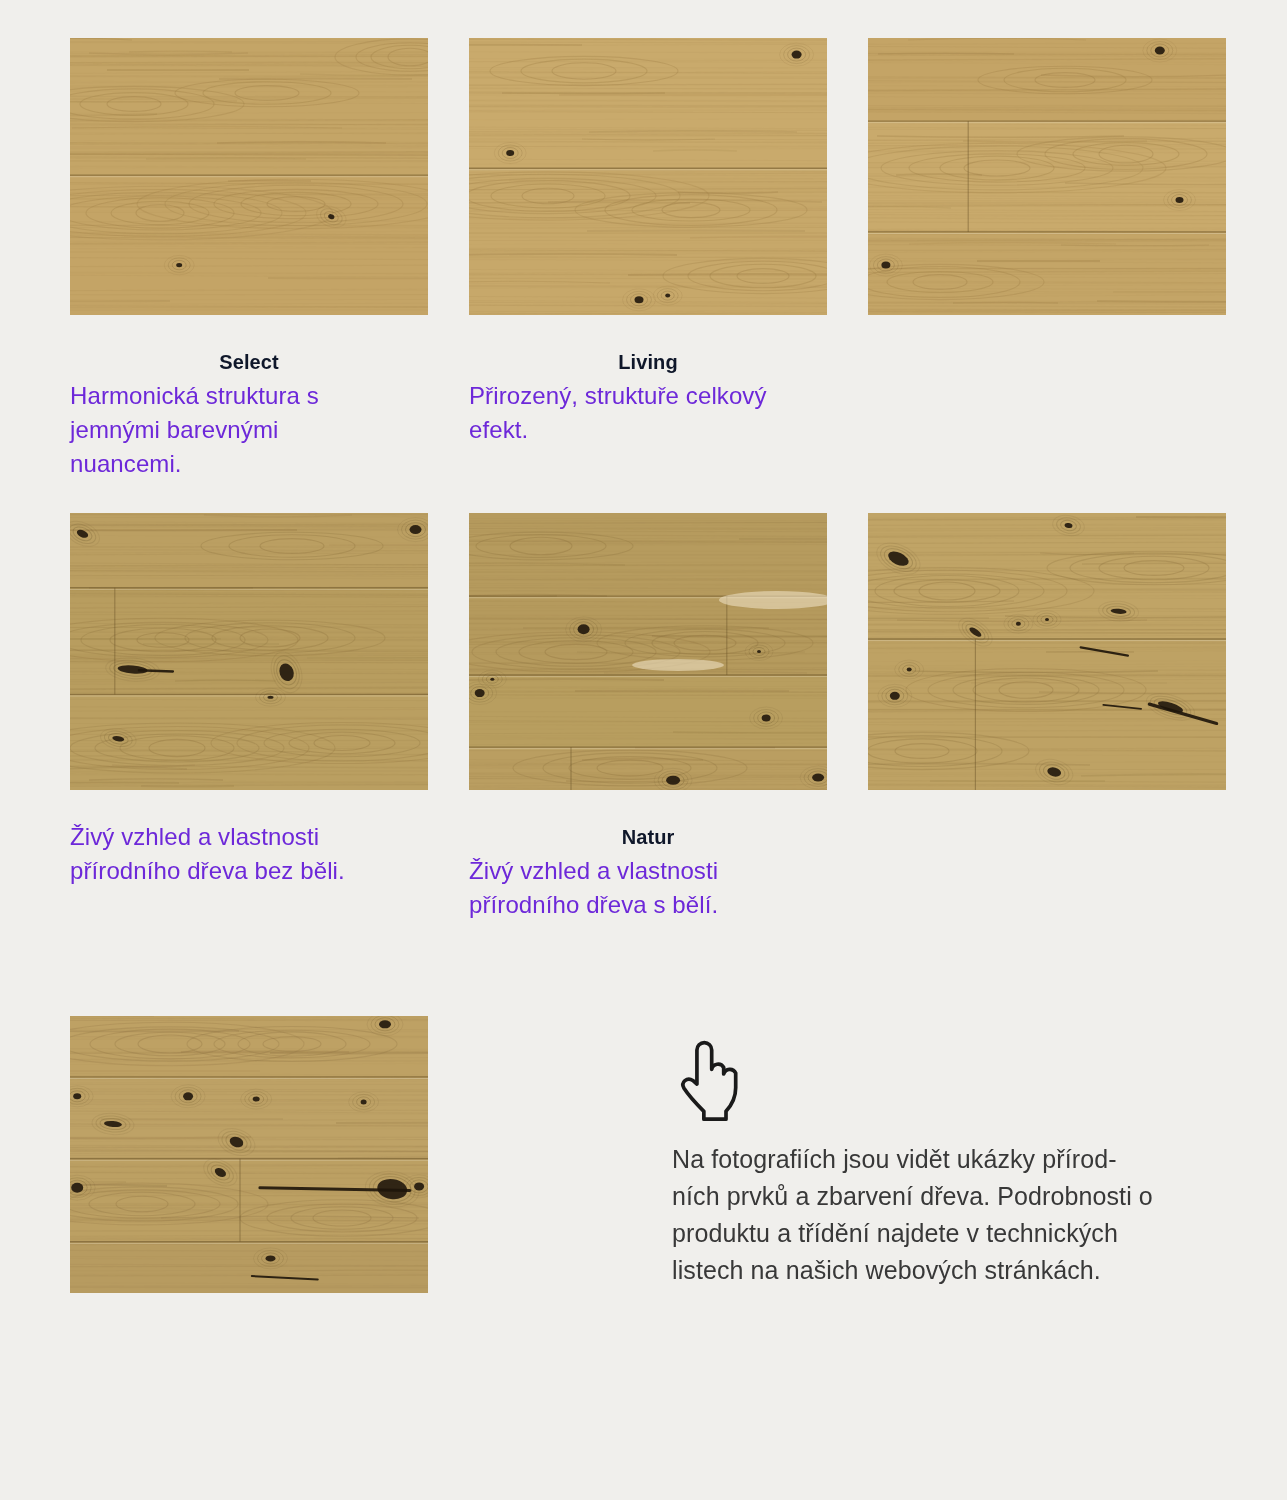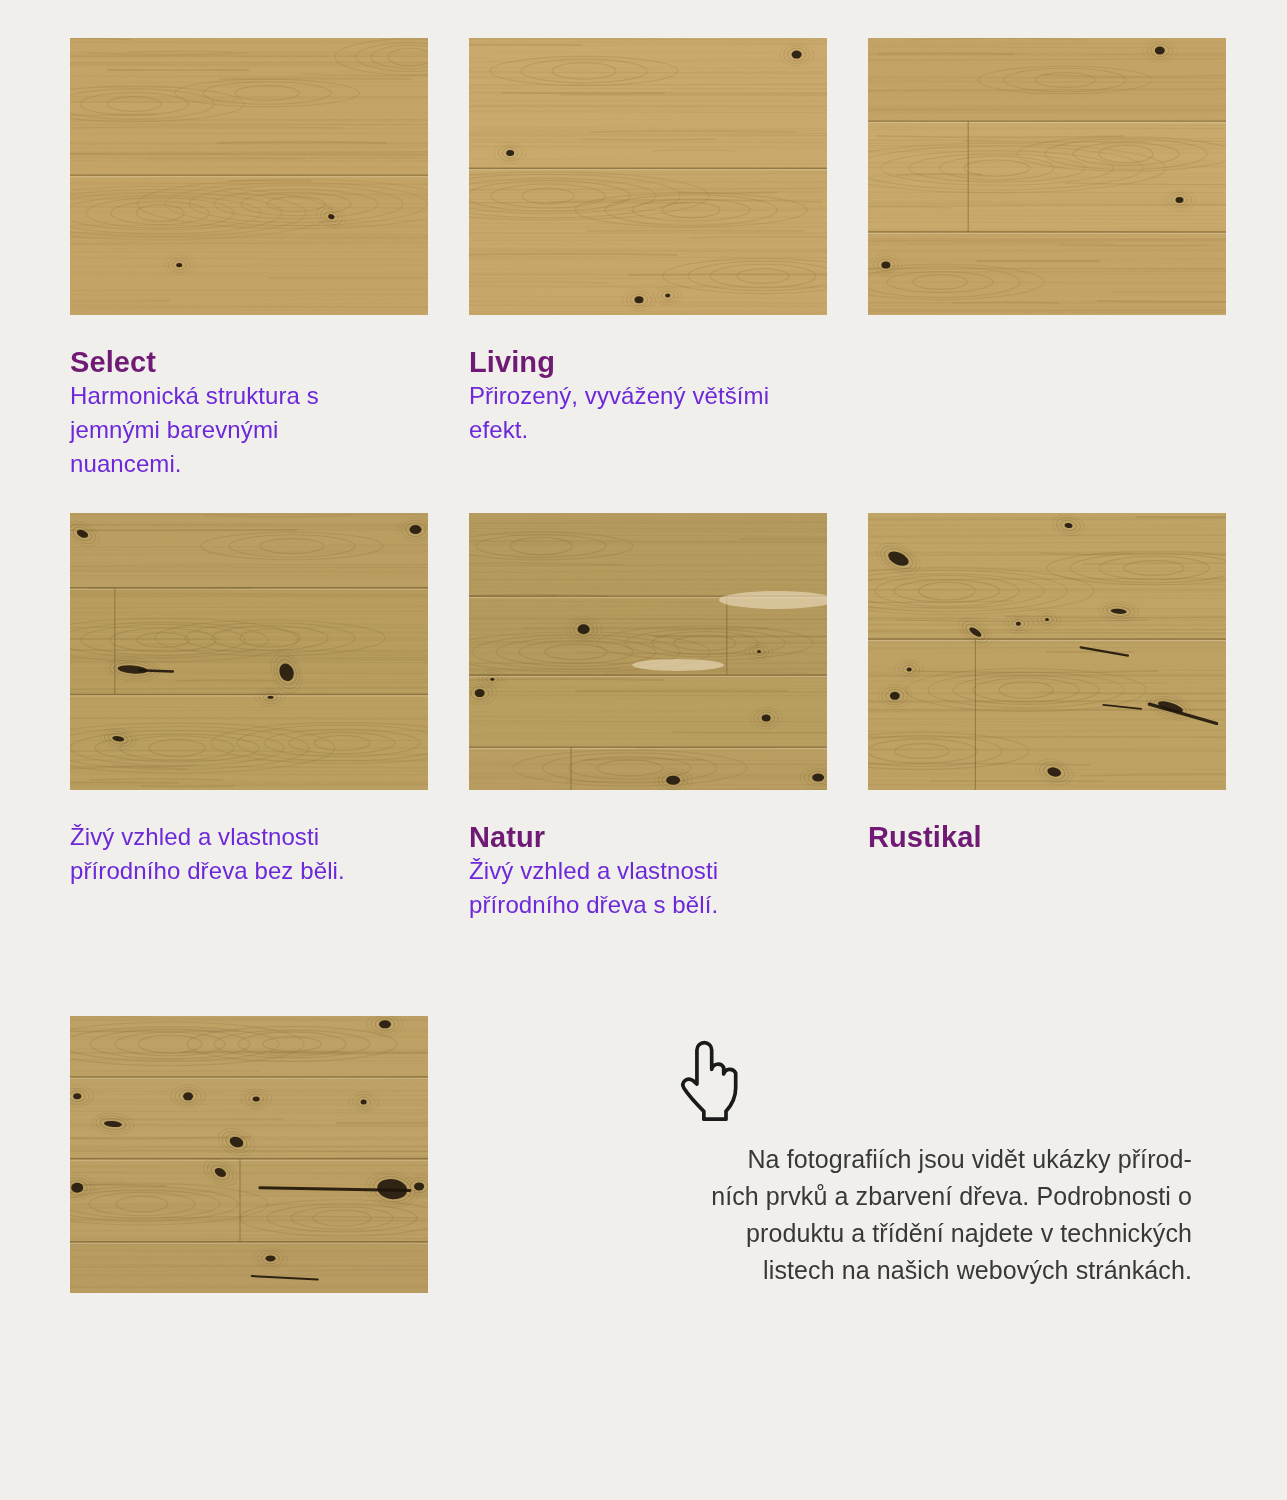--- a/index.html
+++ b/index.html
@@ -18,26 +18,26 @@
   }
   figure.cell{margin:0;}
   .wood{
     width:358px;height:277px;overflow:hidden;position:relative;
     box-shadow:inset 0 0 0 1px rgba(255,255,255,.35);
     background:#c7a86a;
   }
   .wood svg{display:block}
   figcaption{margin-top:30px;}
   .cap-title{
-    font-weight:700;font-size:29px;line-height:34px;color:#701a75;letter-spacing:.1px;
+    font-weight:700;font-size:20px;line-height:34px;color:#0f172a;letter-spacing:.1px;text-align:center;
   }
   .cap-body{
     font-size:24px;line-height:34px;color:#6d28d9;white-space:pre-line;letter-spacing:.1px;
   }
-  .note-cell{grid-column:2 / 4;padding-left:203px;padding-top:20px;text-align:right;}
+  .note-cell{grid-column:2 / 4;padding-left:203px;padding-top:20px;}
   .hand{width:72px;height:87px;display:block;}
   .note-text{
     margin:18px 0 0;max-width:520px;
     font-size:25px;line-height:37px;color:#383838;white-space:pre-line;letter-spacing:.1px;
   }
 </style>
 </head>
 <body>
 
 <div class="page">
@@ -399,21 +399,21 @@
             <ellipse cx="170.0" cy="261.8" rx="16.5" ry="11" fill="none" stroke="#6a5126" stroke-width="1" opacity="0.09" transform="rotate(0 170.0 261.8)"></ellipse>
             <ellipse cx="170.0" cy="261.8" rx="4.5" ry="3.5" fill="#241a0e" opacity="0.92" transform="rotate(0 170.0 261.8)"></ellipse>
             <ellipse cx="198.7" cy="257.6" rx="6.5" ry="4.5" fill="none" stroke="#6a5126" stroke-width="1" opacity="0.23" transform="rotate(0 198.7 257.6)"></ellipse>
             <ellipse cx="198.7" cy="257.6" rx="10.5" ry="7" fill="none" stroke="#6a5126" stroke-width="1" opacity="0.16" transform="rotate(0 198.7 257.6)"></ellipse>
             <ellipse cx="198.7" cy="257.6" rx="14.5" ry="9.5" fill="none" stroke="#6a5126" stroke-width="1" opacity="0.09" transform="rotate(0 198.7 257.6)"></ellipse>
             <ellipse cx="198.7" cy="257.6" rx="2.5" ry="2" fill="#241a0e" opacity="0.92" transform="rotate(0 198.7 257.6)"></ellipse>
           </svg>
         </div>
       <figcaption>
         <div class="cap-title">Living</div>
-        <div class="cap-body">Přirozený, vyvážený většími
+        <div class="cap-body">Přirozený, struktuře celkový
 efekt.</div>
       </figcaption>
     </figure>
 
     <figure class="cell">
       <div class="wood">
           <svg width="358" height="277" viewBox="0 0 358 277" xmlns="http://www.w3.org/2000/svg">
             <rect width="358" height="277" fill="#c7a86a"></rect>
             <rect x="0" y="0" width="358" height="83.1" fill="#97773f" opacity="0.07"></rect>
             <rect x="0" y="83.1" width="358" height="110.79999999999998" fill="#dcc28c" opacity="0.07"></rect>
@@ -1200,21 +1200,20 @@
             <ellipse cx="179.0" cy="106.6" rx="6" ry="4" fill="none" stroke="#57431d" stroke-width="1" opacity="0.23" transform="rotate(0 179.0 106.6)"></ellipse>
             <ellipse cx="179.0" cy="106.6" rx="10" ry="6.5" fill="none" stroke="#57431d" stroke-width="1" opacity="0.16" transform="rotate(0 179.0 106.6)"></ellipse>
             <ellipse cx="179.0" cy="106.6" rx="14" ry="9" fill="none" stroke="#57431d" stroke-width="1" opacity="0.09" transform="rotate(0 179.0 106.6)"></ellipse>
             <ellipse cx="179.0" cy="106.6" rx="2" ry="1.5" fill="#241a0e" opacity="0.92" transform="rotate(0 179.0 106.6)"></ellipse>
             <line x1="280.0" y1="200.8" x2="350.0" y2="200.8" stroke="#1e150a" stroke-width="3.2" stroke-linecap="round" opacity="0.9" transform="rotate(16 315.0 200.8)"></line>
             <line x1="212.3" y1="138.5" x2="260.3" y2="138.5" stroke="#1e150a" stroke-width="2.2" stroke-linecap="round" opacity="0.9" transform="rotate(10 236.3 138.5)"></line>
             <line x1="235.2" y1="193.9" x2="273.2" y2="193.9" stroke="#1e150a" stroke-width="1.8" stroke-linecap="round" opacity="0.9" transform="rotate(6 254.2 193.9)"></line>
           </svg>
         </div>
       <figcaption>
-        <div class="cap-title">Rustikal</div>
       </figcaption>
     </figure>
 
     <figure class="cell">
       <div class="wood">
           <svg width="358" height="277" viewBox="0 0 358 277" xmlns="http://www.w3.org/2000/svg">
             <rect width="358" height="277" fill="#bda164"></rect>
             <rect x="0" y="0" width="358" height="60.94" fill="#d0b77f" opacity="0.05"></rect>
             <rect x="0" y="60.94" width="358" height="81.715" fill="#d0b77f" opacity="0.08"></rect>
             <rect x="0" y="142.655" width="358" height="83.1" fill="#8d7040" opacity="0.01"></rect>

